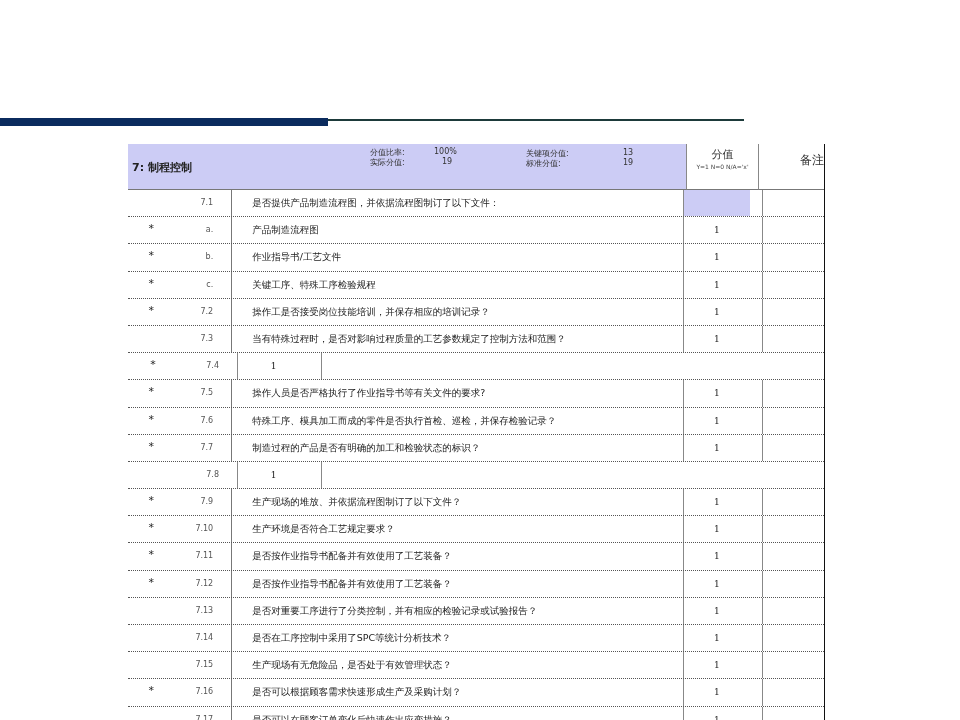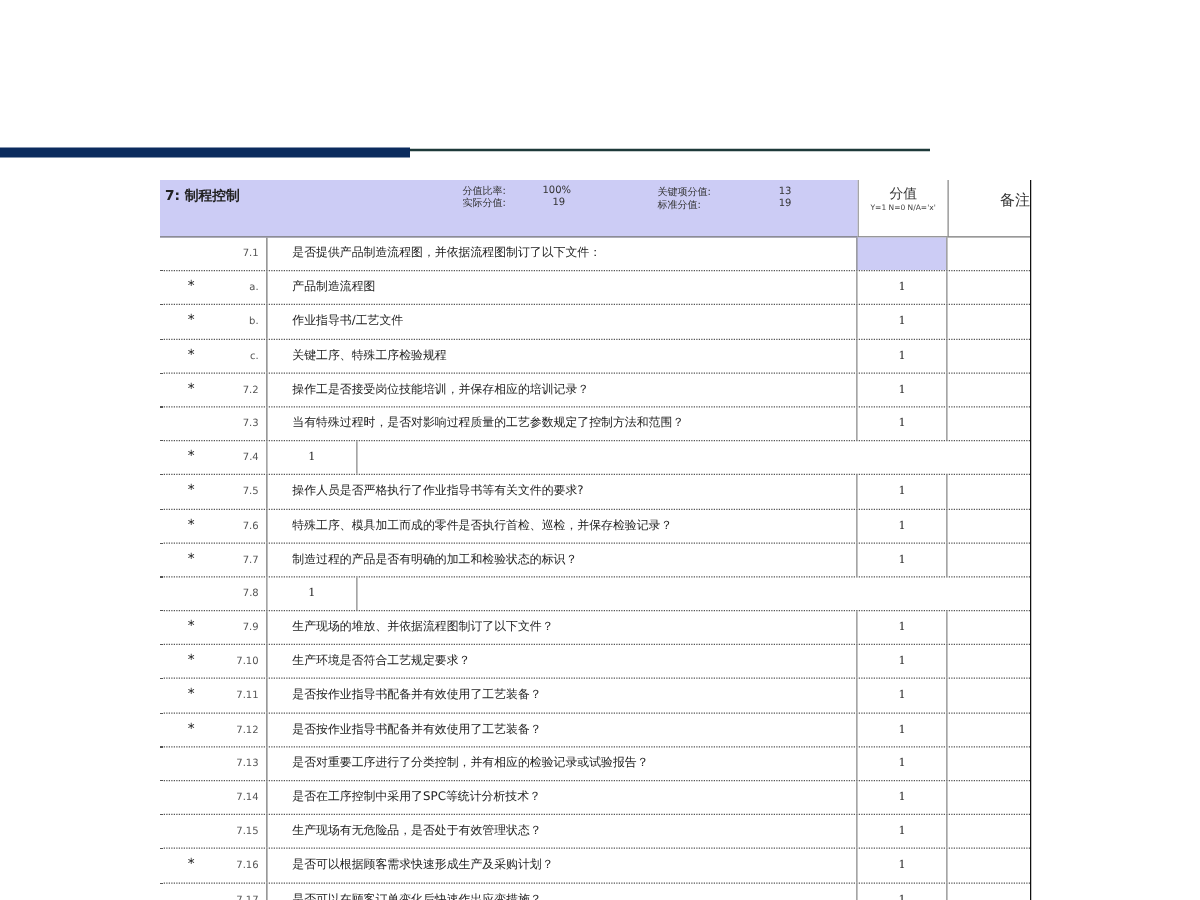--- a/index.html
+++ b/index.html
@@ -2,27 +2,27 @@
 <html><head>
 <meta charset="utf-8">
 <style>
   html, body { margin:0; padding:0; background:#ffffff; }
   body { width:960px; height:720px; position:relative; overflow:hidden; font-family:"DejaVu Sans", sans-serif; color:#222; }
   .bar-thick { position:absolute; left:0; top:118px; width:328px; height:8px; background:#0b2b5e; }
   .bar-thin { position:absolute; left:328px; top:119px; width:416px; height:2px; background:#1d3a3a; }
   .sheet { position:absolute; left:128px; top:144px; width:696px; border-right:1.5px solid #111; border-bottom:1.5px solid #111; }
   .hdr { display:flex; height:46px; }
   .hdr-main { width:558px; background:#ccccf5; position:relative; border-bottom:1px solid #777; }
-  .hdr-title { position:absolute; left:4px; top:5px; font-size:11px; font-weight:bold; color:#222; }
+  .hdr-title { position:absolute; left:4px; top:16px; font-size:11px; font-weight:bold; color:#222; }
   .hdr-stat { position:absolute; font-size:8px; font-weight:normal; color:#333; }
   .hdr-score { width:71px; border-left:1px solid #888; text-align:center; border-bottom:1px solid #777; }
   .hdr-score .t { font-size:11px; margin-top:3px; color:#333; }
   .hdr-score .s { font-size:6px; color:#444; margin-top:1px; }
   .hdr-note { width:66px; border-left:1px solid #888; text-align:right; font-size:12px; padding-top:8px; box-sizing:border-box; border-bottom:1px solid #777; color:#333; }
-  .row { display:flex; height:26.2px; border-bottom:1px dotted #555; }
+  .row { display:flex; height:26.2px; border-bottom:1px dotted #555;gap:12px; }
   .row:last-child { border-bottom:none; }
   .c-star { width:50px; text-align:center; font-size:11px; line-height:24px; }
   .c-num { width:35px; text-align:right; padding-right:6px; font-size:8px; color:#555; line-height:26px; box-sizing:border-box; }
   .c-q { width:473px; border-left:1px solid #777; padding-left:20px; font-size:9.5px; line-height:26px; box-sizing:border-box; white-space:nowrap; overflow:hidden; color:#222; }
   .c-score { width:71px; border-left:1px solid #888; text-align:center; font-family:"DejaVu Serif", serif; font-size:9px; line-height:26px; }
   .c-score.hl { background:#ccccf5; }
   .c-note { width:66px; border-left:1px solid #888; }
 </style>
 </head>
 <body>

